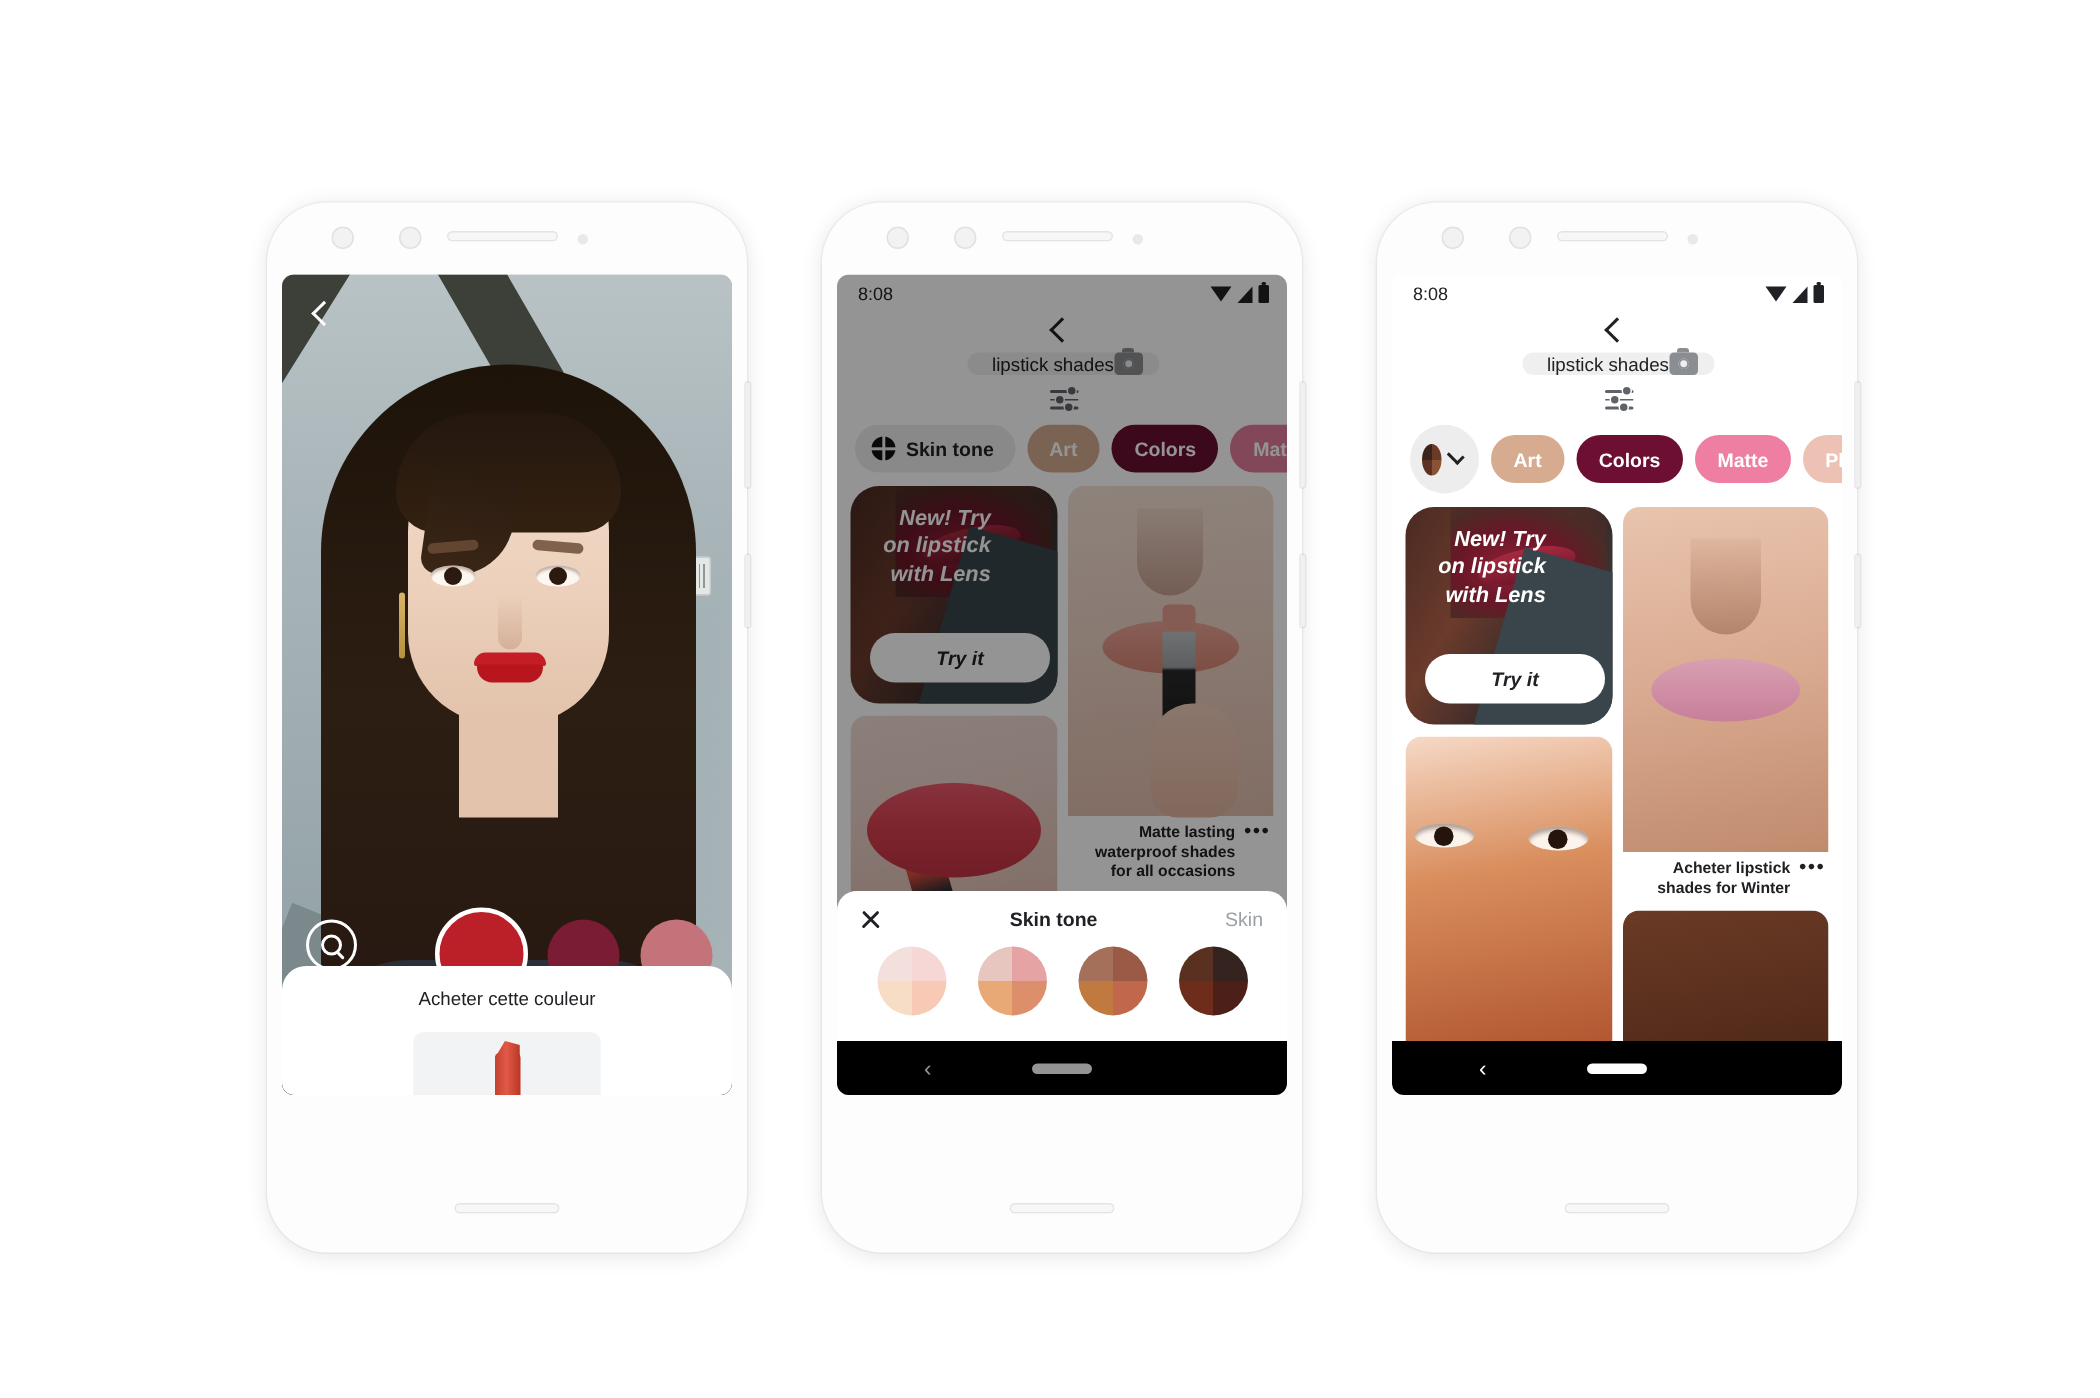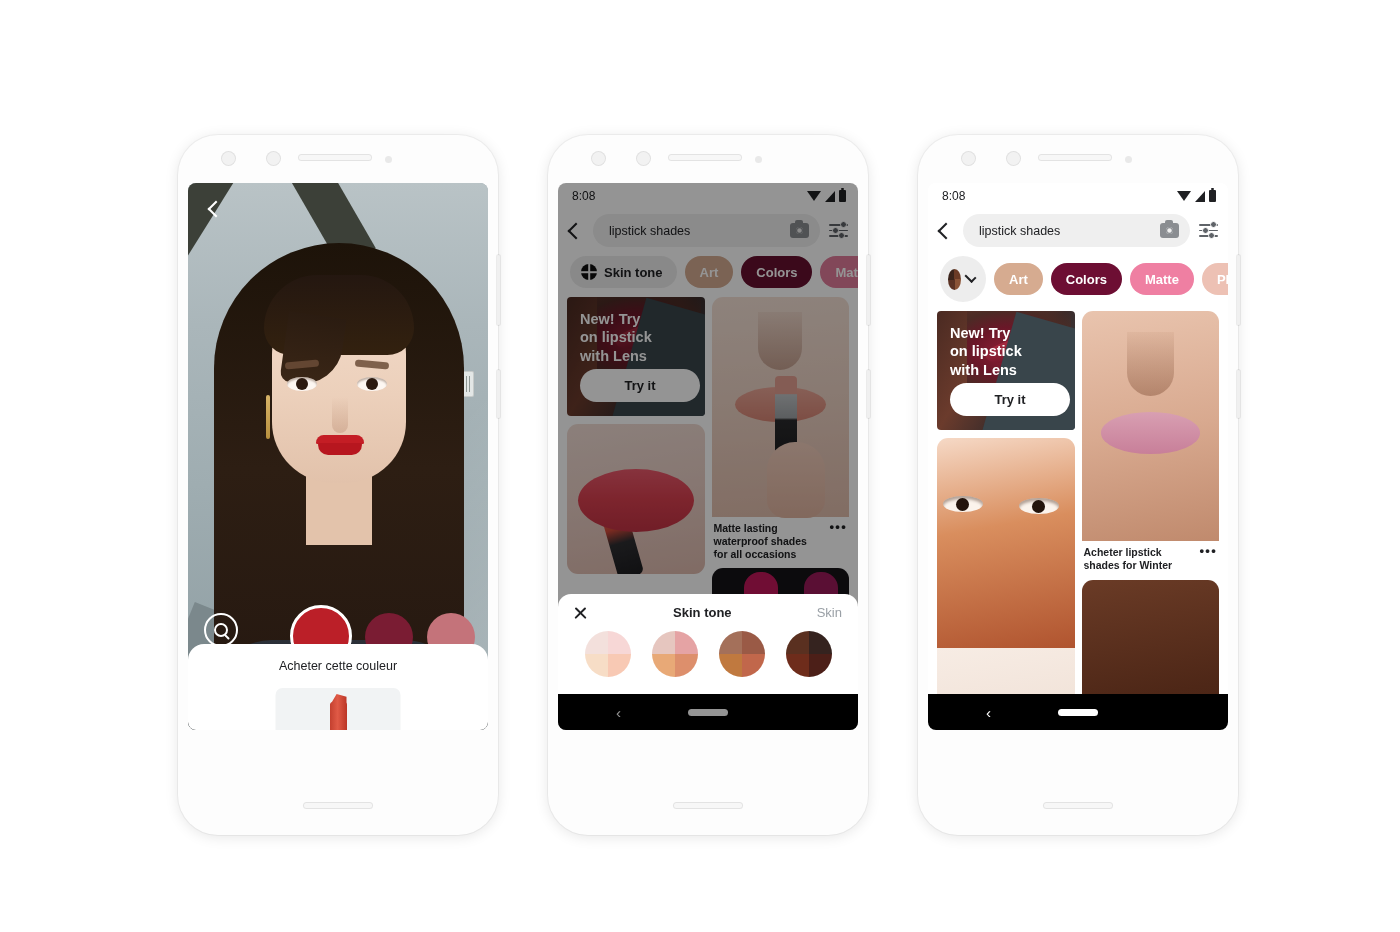--- a/index.html
+++ b/index.html
@@ -128,22 +128,22 @@
   .buy-title{text-align:center;font-size:12.5px;color:#202124;padding-top:15px;font-weight:400;}
   .prod-card{position:absolute;left:50%;transform:translateX(-50%);top:44px;width:125px;height:48px;
              background:#f1f3f4;border-radius:7px;overflow:hidden;}
   .prod-stick{position:absolute;left:50%;transform:translateX(-50%);bottom:0;width:17px;height:34px;
               background:linear-gradient(90deg,#c4402f,#e05a46 45%,#bb3526);border-radius:3px 3px 0 0;}
   .prod-stick:before{content:"";position:absolute;left:0;top:-8px;width:17px;height:12px;
               background:linear-gradient(90deg,#c4402f,#e05a46 45%,#bb3526);
               clip-path:polygon(0 100%,100% 100%,100% 22%,42% 0);}
 
   
-  .feed{position:absolute;inset:0;background:#fff;overflow:hidden;}
-  .searchrow{display:flex;align-items:center;gap:9px;padding:5px 10px 9px 12px;box-sizing:border-box;}
+  .feed{position:absolute;inset:0;background:#fff;overflow:hidden;text-align:right;}
+  .searchrow{display:flex;align-items:center;gap:9px;padding:5px 10px 9px 12px;box-sizing:border-box;flex-direction:column;}
   .sbar{flex:1;height:33px;background:#efefef;border-radius:18px;display:flex;align-items:center;
         padding:0 11px 0 16px;box-sizing:border-box;}
   .sbar-txt{flex:1;font-size:12.5px;color:#202124;}
   .camera-ico{width:19px;height:15px;background:#8a8d91;border-radius:3px;position:relative;}
   .camera-ico:before{content:"";position:absolute;left:5px;top:-3px;width:8px;height:3px;background:#8a8d91;border-radius:2px 2px 0 0;}
   .camera-ico:after{content:"";position:absolute;left:6px;top:4px;width:7px;height:7px;border-radius:50%;
         background:#efefef;box-shadow:0 0 0 1.2px #8a8d91 inset;}
   .tune-ico{width:19px;height:15px;position:relative;}
   .tune-ico i{position:absolute;left:0;width:19px;height:1.8px;background:#5f6368;border-radius:2px;display:block;}
   .tune-ico i:nth-child(1){top:1px;} .tune-ico i:nth-child(2){top:6.5px;} .tune-ico i:nth-child(3){top:12px;}
@@ -163,22 +163,22 @@
   .cdown{width:8px;height:8px;border-left:2.2px solid #202124;border-bottom:2.2px solid #202124;
          transform:rotate(-45deg);margin-top:-4px;}
 
   .grid{display:flex;gap:7px;padding:0 9px;box-sizing:border-box;}
   .col{flex:1;display:flex;flex-direction:column;gap:8px;}
   .pin{border-radius:11px;overflow:hidden;position:relative;}
   .pin-cap{font-size:10.5px;line-height:1.22;color:#202124;font-weight:700;padding:5px 2px 0 2px;
            display:flex;justify-content:space-between;gap:6px;}
   .kebab{color:#202124;font-size:13px;letter-spacing:1.3px;line-height:.8;flex:0 0 auto;cursor:pointer;}
 
-  .promo{position:relative;height:119px;border-radius:4px;overflow:hidden;
-         background:linear-gradient(120deg,#4a2a22 0%,#6b3b2c 34%,#3a2b2a 62%,#39454b 100%);}
+  .promo{position:relative;height:145px;border-radius:19px;overflow:hidden;
+         background:linear-gradient(120deg,#4a2a22 0%,#6b3b2c 34%,#3a2b2a 62%,#39454b 100%);font-style:italic;}
   .promo-lips{position:absolute;right:4px;top:0px;width:104px;height:74px;
          background:radial-gradient(ellipse at 40% 55%,#8f2036 0%,#6a1728 42%,#4b2b25 72%,rgba(75,43,37,0) 100%);}
   .promo-lips:after{content:"";position:absolute;left:18px;top:28px;width:66px;height:22px;border-radius:34px/12px;
          background:linear-gradient(180deg,#a82a40,#70162a);transform:rotate(-12deg);}
   .promo-corner{position:absolute;right:-14px;bottom:-20px;width:92px;height:128px;background:#39454b;transform:rotate(16deg);}
   .promo-txt{position:absolute;left:13px;top:13px;right:44px;color:#fff;font-size:14.5px;font-weight:700;line-height:1.26;}
   .tryit{position:absolute;left:13px;bottom:14px;width:120px;height:33px;border-radius:18px;background:#fff;
          display:flex;align-items:center;justify-content:center;font-size:13px;font-weight:700;color:#202124;cursor:pointer;}
 
   .img-a{height:150px;background:linear-gradient(170deg,#f0dcd4 0%,#e8cdc4 48%,#ddb9ad 100%);position:relative;}

